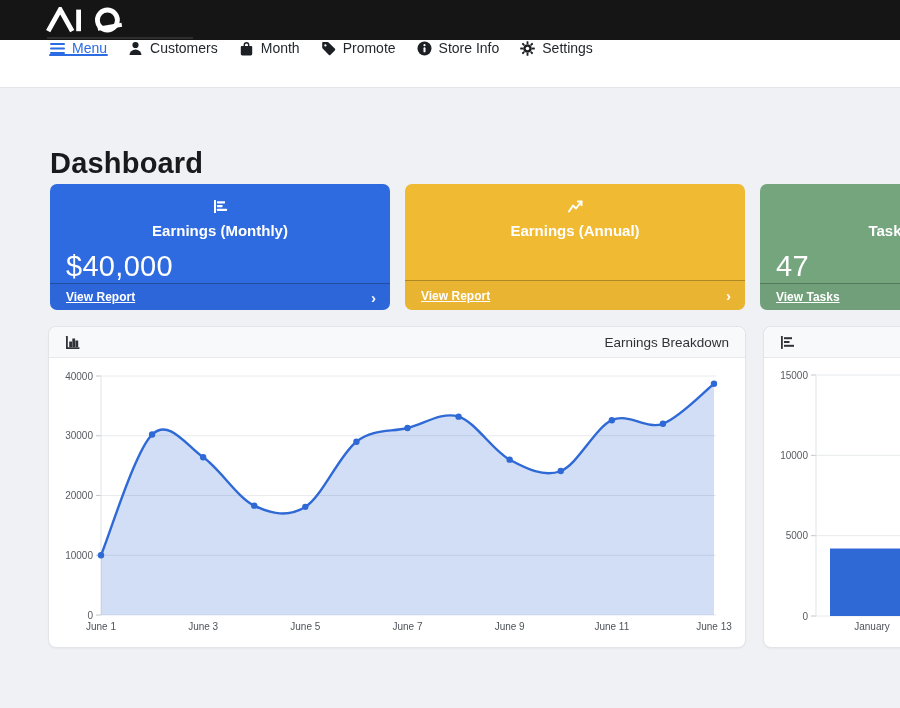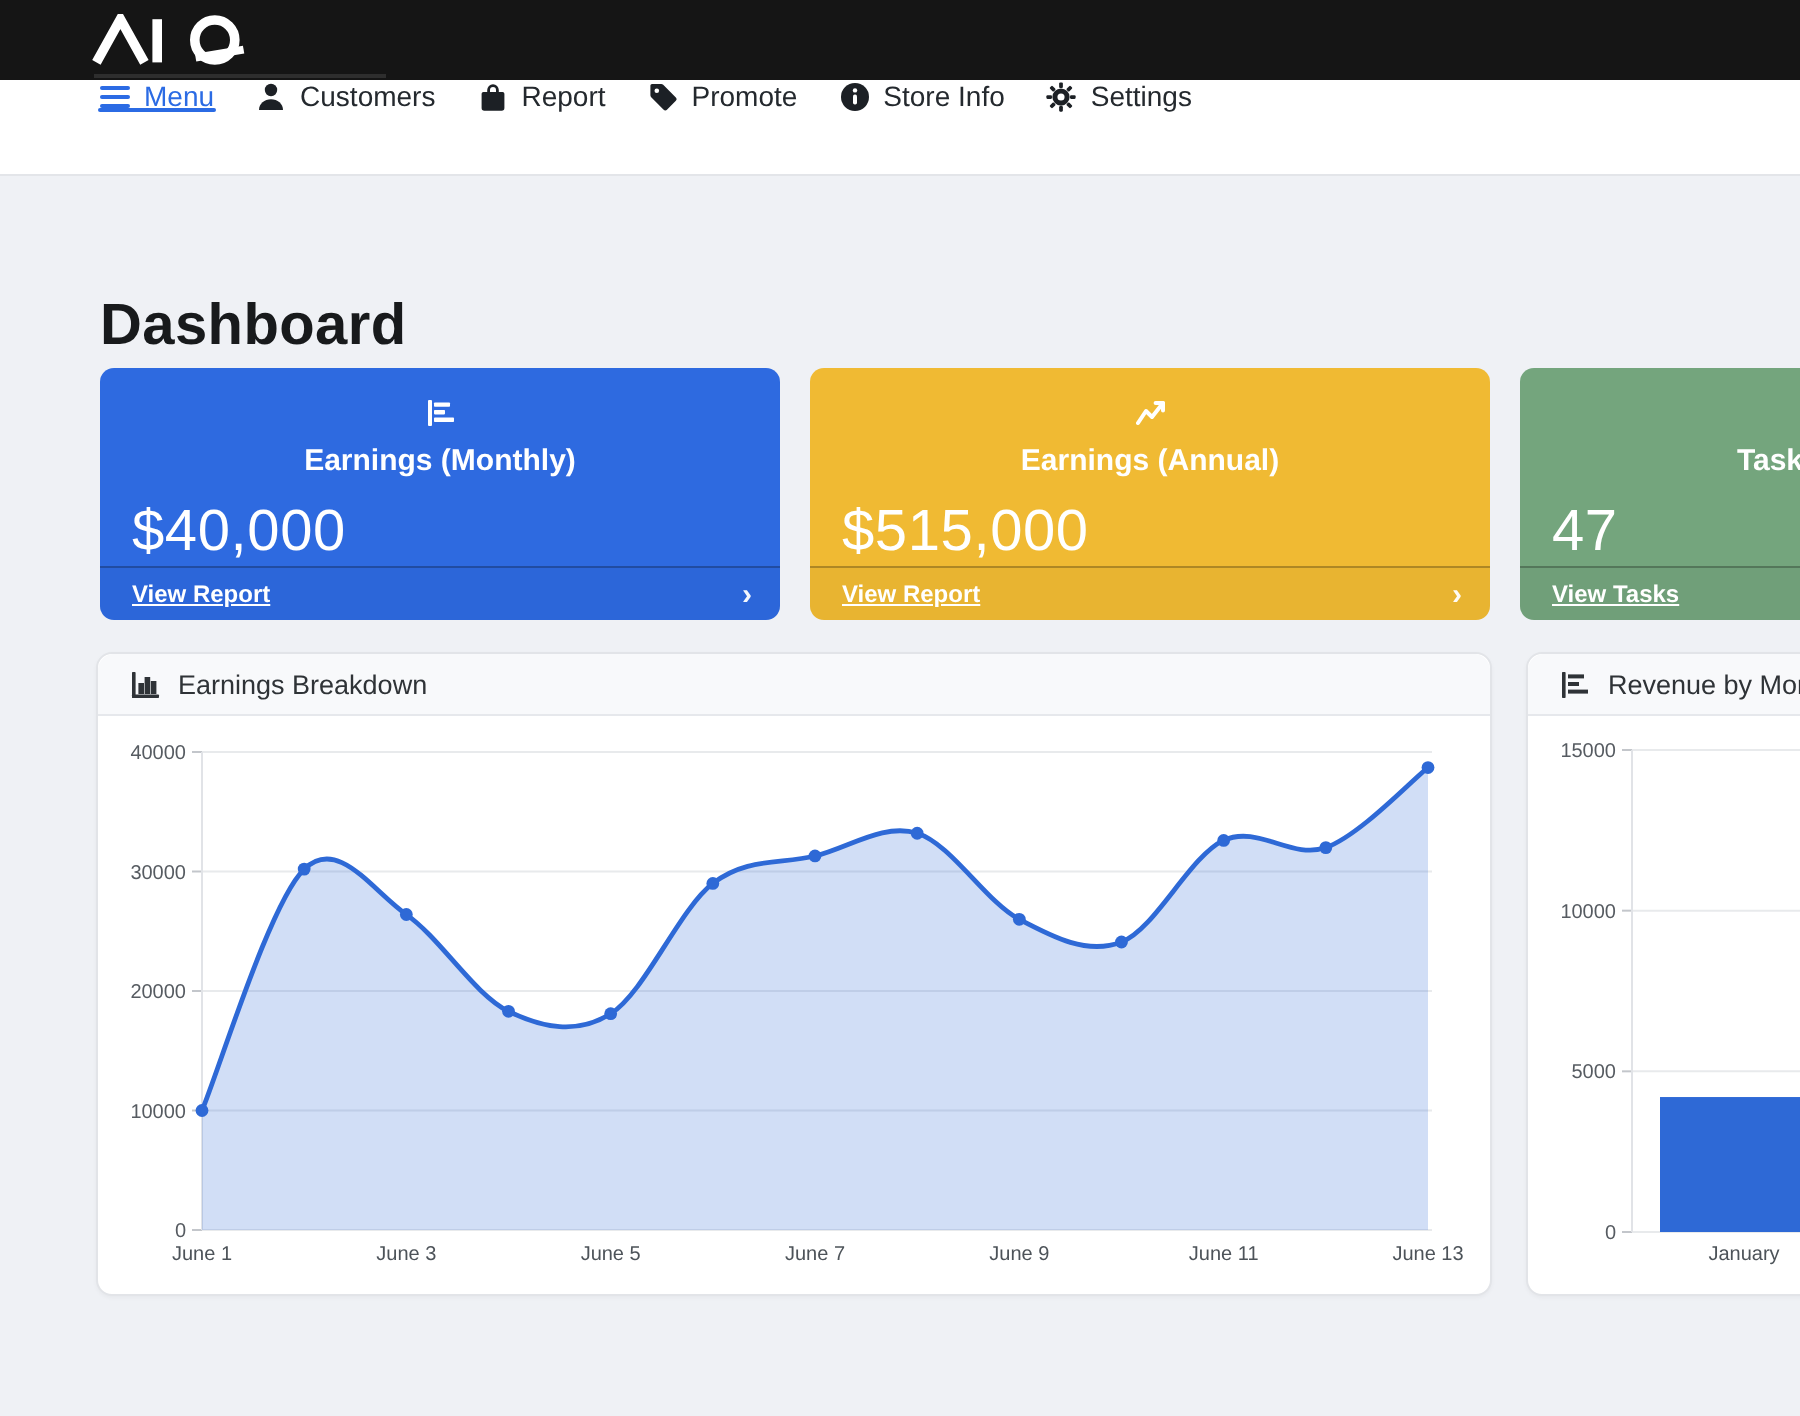--- a/index.html
+++ b/index.html
@@ -50,21 +50,21 @@
   .charts-row { position:absolute; left:48px; top:238px; display:flex; gap:17px; }
   .chart-card {
     background:#fff; border:1px solid #e2e4e8; border-radius:8px;
     box-shadow:0 1px 2px rgba(0,0,0,0.04); flex-shrink:0; overflow:hidden;
   }
   .chart-card.wide { width:698px; height:322px; }
   .chart-card.narrow { width:460px; height:322px; }
   .chart-head {
     height:31px; background:#f8f9fb; border-bottom:1px solid #e6e8ec;
     display:flex; align-items:center; gap:9px; padding:0 16px;
-    font-size:13.5px; color:#2f3337; border-radius:8px 8px 0 0;
+    font-size:13.5px; color:#2f3337; border-radius:8px 8px 0 0;justify-content:space-between;
   }
   .chart-body { width:100%; height:290px; }
   svg text { font-family:"Liberation Sans", sans-serif; }
 </style>
 </head>
 <body>
 
 <div class="topbar">
   <svg class="brand" viewBox="0 0 120 32">
     <g stroke="#ffffff" fill="none" stroke-width="6">
@@ -100,21 +100,21 @@
         </svg>
     </span>
     <span>Customers</span>
   </div>
   <div class="nav-item">
     <span class="nicon">
       <svg width="15" height="15" viewBox="0 0 15 15">
           <path d="M4.6,5 V4 a2.9,2.9 0 0 1 5.8,0 V5 H12.3 a0.9,0.9 0 0 1 0.9,0.9 V13 a1.4,1.4 0 0 1 -1.4,1.4 H3.2 A1.4,1.4 0 0 1 1.8,13 V5.9 A0.9,0.9 0 0 1 2.7,5 Z M6,5 H9 V4 a1.5,1.5 0 0 0 -3,0 Z" fill="#1c2025"></path>
         </svg>
     </span>
-    <span>Report</span>
+    <span>Month</span>
   </div>
   <div class="nav-item">
     <span class="nicon">
       <svg width="15" height="15" viewBox="0 0 15 15">
           <path d="M1.2,1.8 a0.8,0.8 0 0 1 0.8,-0.8 H6.6 a1.5,1.5 0 0 1 1,0.4 L13.8,7.6 a1.3,1.3 0 0 1 0,1.9 L9.6,13.7 a1.3,1.3 0 0 1 -1.9,0 L1.6,7.6 a1.5,1.5 0 0 1 -0.4,-1 Z" fill="#1c2025"></path>
           <circle cx="4.4" cy="4.4" r="1.15" fill="#ffffff"></circle>
         </svg>
     </span>
     <span>Promote</span>
   </div>
@@ -182,21 +182,20 @@
       <div class="kcard-main">
         <div class="kcard-title">
           <svg width="15" height="15" viewBox="0 0 15 15">
               <g stroke="#ffffff" fill="none" stroke-width="2" stroke-linecap="round" stroke-linejoin="round">
                 <path d="M1,12.5 L5,6.5 L8,9.5 L13.5,2.5"></path>
                 <path d="M9.8,2.5 H13.5 V6.2"></path>
               </g>
             </svg>
           <span>Earnings (Annual)</span>
         </div>
-        <div class="kcard-value">$515,000</div>
       </div>
       <div class="kcard-footer">
         <a>View Report</a>
         <span class="kchev">›</span>
       </div>
     </div>
 
     <div class="kcard" style="background:#74a57d">
       <div class="kcard-main">
         <div class="kcard-title">

